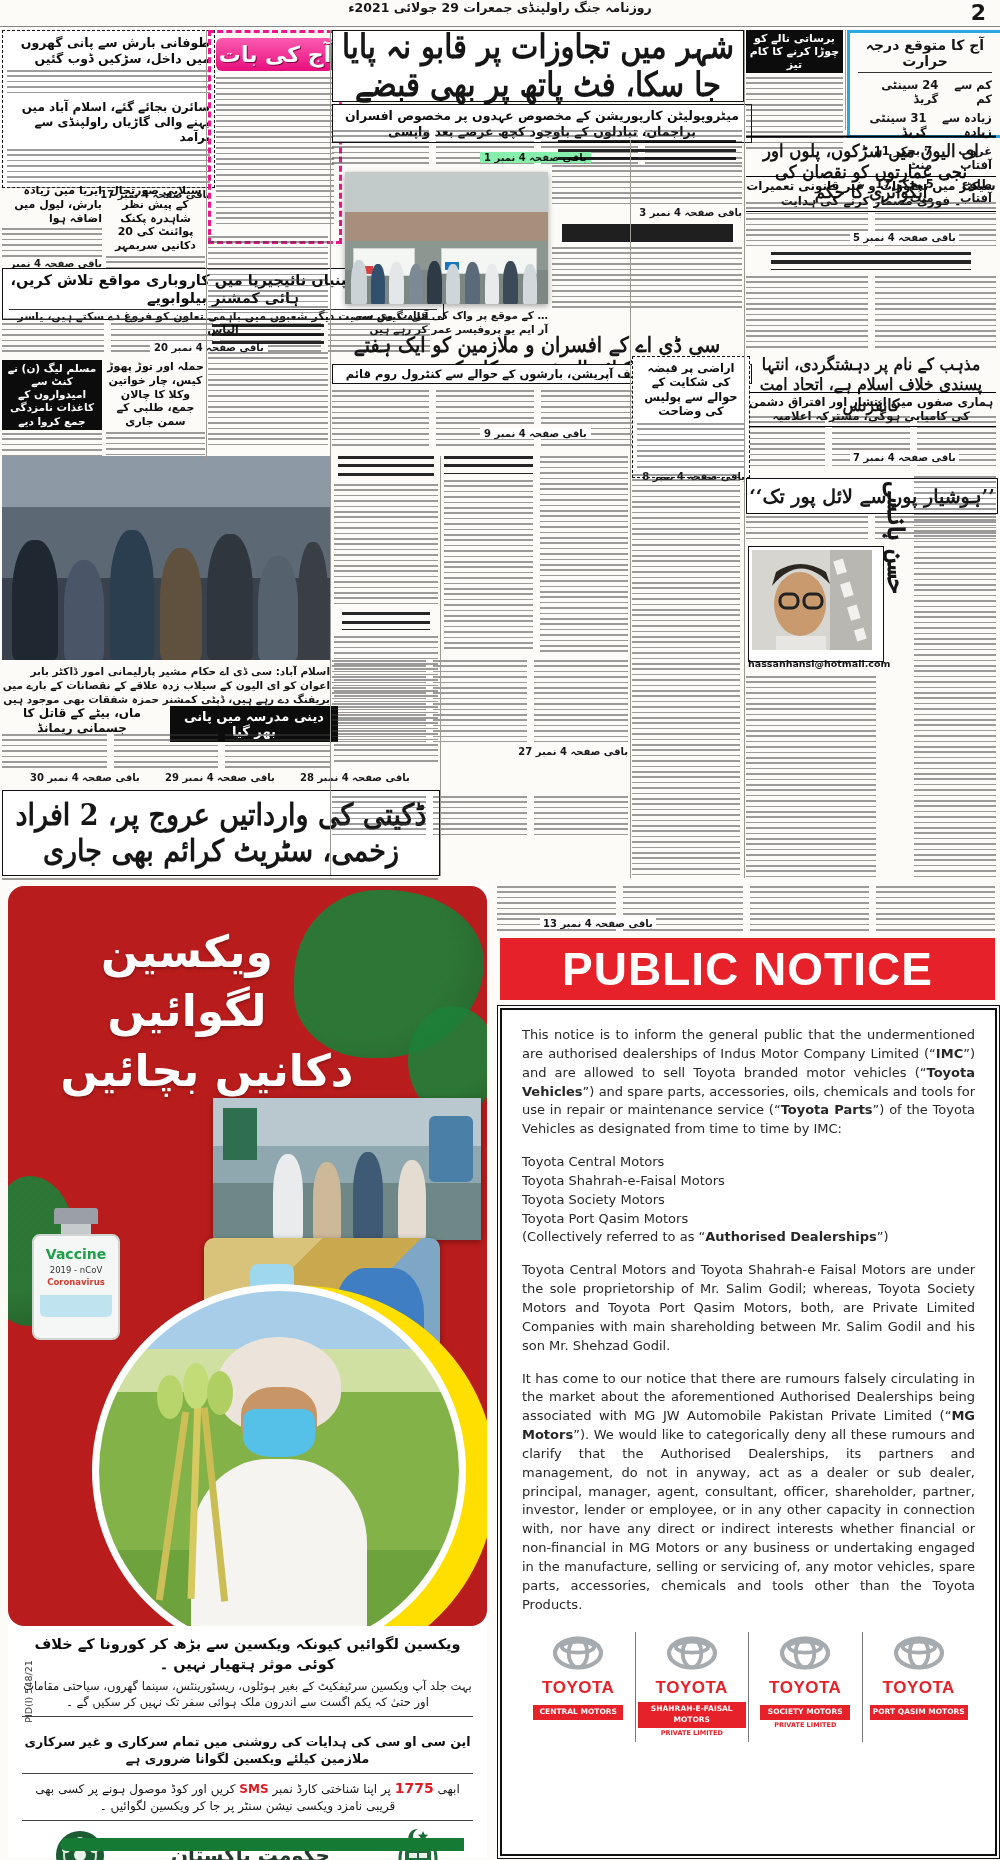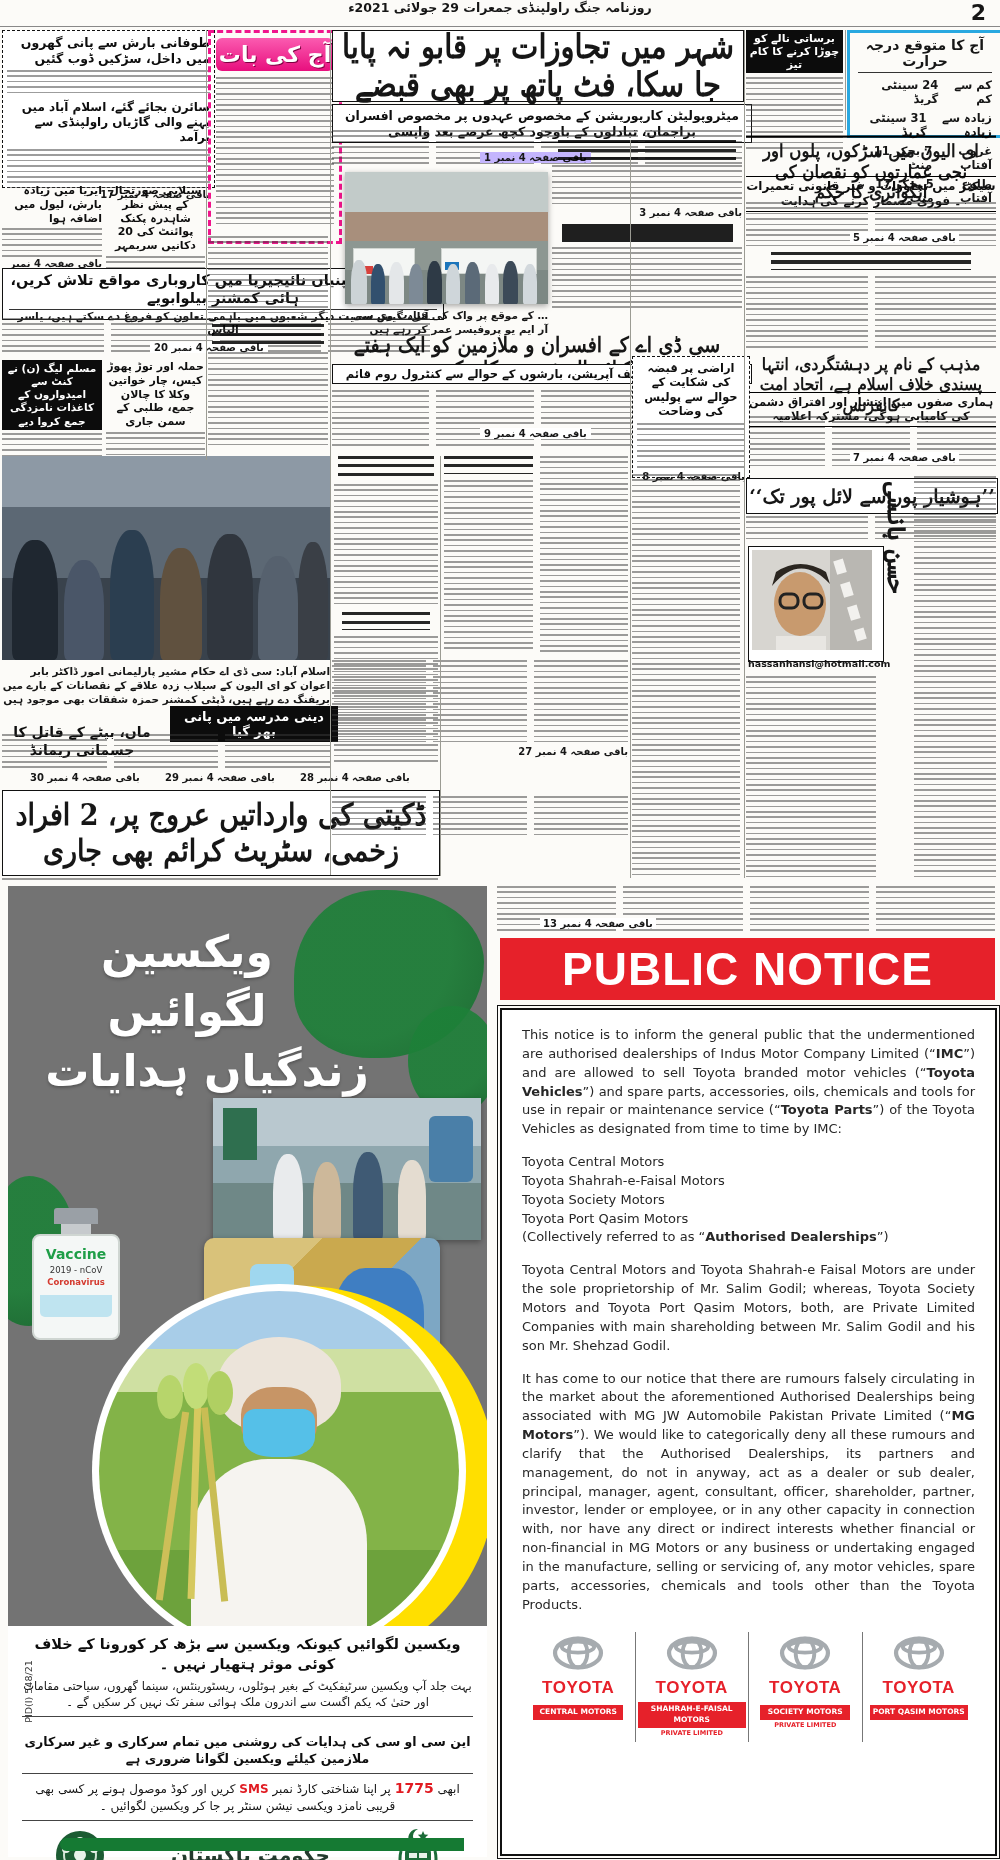--- a/index.html
+++ b/index.html
@@ -36,21 +36,21 @@
   #notice-box p{margin:0 0 14px;}
   #notice-box .dealer{margin:0;}
   .logo-row{display:flex;margin-top:18px;}
   .logo-cell{flex:1;text-align:center;padding:4px 2px;}
   .logo-cell+.logo-cell{border-left:1.5px solid #777;}
   .tbrand{color:#e6212a;font-weight:bold;font-size:17px;letter-spacing:.5px;font-family:"Liberation Sans",sans-serif;}
   .tcap{background:#e6212a;color:#fff;font-size:7.5px;font-weight:bold;padding:2px 3px;margin-top:1px;display:inline-block;min-width:84px;}
   .tsub{color:#e6212a;font-size:6.5px;font-weight:bold;margin-top:1px;}
   
   #ad{background:#fff;}
-  #ad .green{position:absolute;left:0;top:0;width:100%;height:740px;background:#737373;overflow:hidden;}
+  #ad .green{position:absolute;left:0;top:0;width:100%;height:740px;background:#b91c1c;overflow:hidden;border-radius:16px;}
   .blob{position:absolute;background:radial-gradient(circle at 35% 35%,#1d8038 55%,#15692c 100%);opacity:.9;}
   .adtitle{color:#fff;font-weight:bold;font-size:44px;line-height:1.35;text-shadow:0 2px 3px rgba(0,0,0,.25);}
   .photo{box-shadow:0 2px 6px rgba(0,0,0,.35);}
   .adline{direction:rtl;text-align:center;line-height:1.4;}
   .redb{color:#e11b22;font-weight:bold;}
   .rule{border-top:1.5px solid #444;}
   
   .ph-camp{background:linear-gradient(180deg,#c2cbc9 0 30%,#a88f7c 30% 52%,#8d9792 52% 74%,#7d8884 74% 100%);}
   .ph-crowd{background:linear-gradient(180deg,#8d99a5 0 25%,#5c6874 25% 60%,#39424c 60% 100%);}
   .banner-w{position:absolute;background:#f4f6f4;border:1px solid #cfd4d0;}
@@ -119,21 +119,21 @@
   <div class="abs rtl cap" style="left:2px;top:664px;width:328px;">اسلام آباد: سی ڈی اے حکام مشیر پارلیمانی امور ڈاکٹر بابر اعوان کو ای الیون کے سیلاب زدہ علاقے کے نقصانات کے بارے میں بریفنگ دے رہے ہیں، ڈپٹی کمشنر حمزہ شفقات بھی موجود ہیں</div>
 
   <div class="abs" style="left:334px;top:456px;width:104px;height:330px;">
     <div class="simhl" style="height:22px;width:92%;margin:0 auto;"></div>
     <div class="gk" style="height:120px;margin-top:6px;"></div>
     <div class="simhl" style="height:18px;width:85%;margin:8px auto 0;"></div>
     <div class="gk" style="height:130px;margin-top:6px;"></div>
   </div>
 
   <div class="abs blackbar rtl ctr" style="left:170px;top:706px;width:160px;font-size:13px;padding:3px 4px;">دینی مدرسہ میں پانی بھر گیا</div>
-  <div class="abs rtl hl ctr" style="left:2px;top:724px;width:160px;font-size:14px;">ماں، بیٹے کے قاتل کا جسمانی ریمانڈ</div>
+  <div class="abs rtl hl ctr" style="left:2px;top:706px;width:160px;font-size:12px;">ماں، بیٹے کے قاتل کا جسمانی ریمانڈ</div>
   <div class="abs gcols" style="left:2px;top:734px;width:328px;height:34px;">
     <div class="gk"></div>
     <div class="gk"></div>
     <div class="gk"></div>
   </div>
   <div class="abs tag" style="left:30px;top:772px;">باقی صفحہ 4 نمبر 30</div>
   <div class="abs tag" style="left:165px;top:772px;">باقی صفحہ 4 نمبر 29</div>
   <div class="abs tag" style="left:300px;top:772px;">باقی صفحہ 4 نمبر 28</div>
 
   <div class="abs box" style="left:2px;top:790px;width:436px;height:84px;display:flex;align-items:center;justify-content:center;">
@@ -154,21 +154,21 @@
   <div class="abs box" style="left:332px;top:30px;width:410px;height:70px;display:flex;align-items:center;justify-content:center;">
     <div class="rtl serifhl ctr" style="font-size:29px;line-height:1.15;transform:scaleY(1.15);">شہر میں تجاوزات پر قابو نہ پایا جا سکا، فٹ پاتھ پر بھی قبضے</div>
   </div>
   <div class="abs box rtl hl ctr" style="left:332px;top:104px;width:410px;font-size:12.5px;padding:3px 4px;">میٹروپولیٹن کارپوریشن کے مخصوص عہدوں پر مخصوص افسران براجمان، تبادلوں کے باوجود کچھ عرصے بعد واپسی</div>
   <div class="abs gcols" style="left:332px;top:130px;width:410px;height:38px;">
     <div class="gk"></div>
     <div class="gk"></div>
     <div class="gk"></div>
     <div class="gk"></div>
   </div>
-  <div class="abs tag" style="left:480px;top:152px;background:#c4b5fd;padding:0 4px;">باقی صفحہ 4 نمبر 1</div>
+  <div class="abs tag" style="left:480px;top:152px;background:#86efac;padding:0 4px;">باقی صفحہ 4 نمبر 1</div>
 
   <div class="abs ph-camp photo" style="left:345px;top:172px;width:203px;height:132px;">
     <div class="banner-w" style="left:8px;bottom:28px;width:60px;height:26px;"></div>
     <div class="banner-w" style="left:96px;bottom:30px;width:94px;height:24px;"></div>
     <div class="abs" style="left:10px;bottom:30px;width:18px;height:8px;background:#d8413c;"></div>
     <div class="abs" style="left:100px;bottom:34px;width:14px;height:8px;background:#1b75bb;"></div>
     <div class="fig" style="left:6px;bottom:0;width:16px;height:44px;background:#ccd3d6;"></div>
     <div class="fig" style="left:26px;bottom:0;width:14px;height:40px;background:#32506e;"></div>
     <div class="fig" style="left:44px;bottom:0;width:15px;height:42px;background:#e4e7e9;"></div>
     <div class="fig" style="left:64px;bottom:0;width:14px;height:40px;background:#7d8a96;"></div>
@@ -319,21 +319,21 @@
   <div class="abs vline" style="left:630px;top:140px;height:738px;"></div>
   <div class="abs vline" style="left:845px;top:30px;height:100px;"></div>
 
   <div class="abs" id="ad" style="left:8px;top:886px;width:479px;height:971px;">
     <div class="green">
       <div class="blob" style="left:286px;top:4px;width:190px;height:168px;border-radius:46% 54% 58% 42%/55% 45% 60% 40%;"></div>
       <div class="blob" style="left:400px;top:120px;width:90px;height:110px;border-radius:50%;"></div>
       <div class="blob" style="left:-24px;top:290px;width:90px;height:150px;border-radius:50% 50% 50% 50%/60% 40% 60% 40%;"></div>
       <div class="abs rtl adtitle" style="left:14px;top:36px;width:330px;text-align:center;">
         <div>ویکسین لگوائیں</div>
-        <div style="margin-right:-40px;">زندگیاں ہدایات</div>
+        <div style="margin-right:-40px;">دکانیں بچائیں</div>
       </div>
 
       <div class="abs photo" style="left:205px;top:212px;width:268px;height:142px;background:linear-gradient(180deg,#b9c8cf 0 34%,#8fa7ae 34% 60%,#6f8887 60% 100%);">
         <div class="abs" style="left:10px;top:10px;width:34px;height:52px;background:#2f6f4f;"></div>
         <div class="fig" style="left:60px;bottom:0;width:30px;height:86px;background:#e9ebed;"></div>
         <div class="fig" style="left:100px;bottom:0;width:28px;height:78px;background:#cdb89a;"></div>
         <div class="fig" style="left:140px;bottom:0;width:30px;height:88px;background:#3f5a74;"></div>
         <div class="fig" style="left:185px;bottom:0;width:28px;height:80px;background:#e4dcd0;"></div>
         <div class="abs" style="left:216px;top:18px;width:44px;height:66px;background:#4a7fa8;border-radius:6px;"></div>
       </div>

